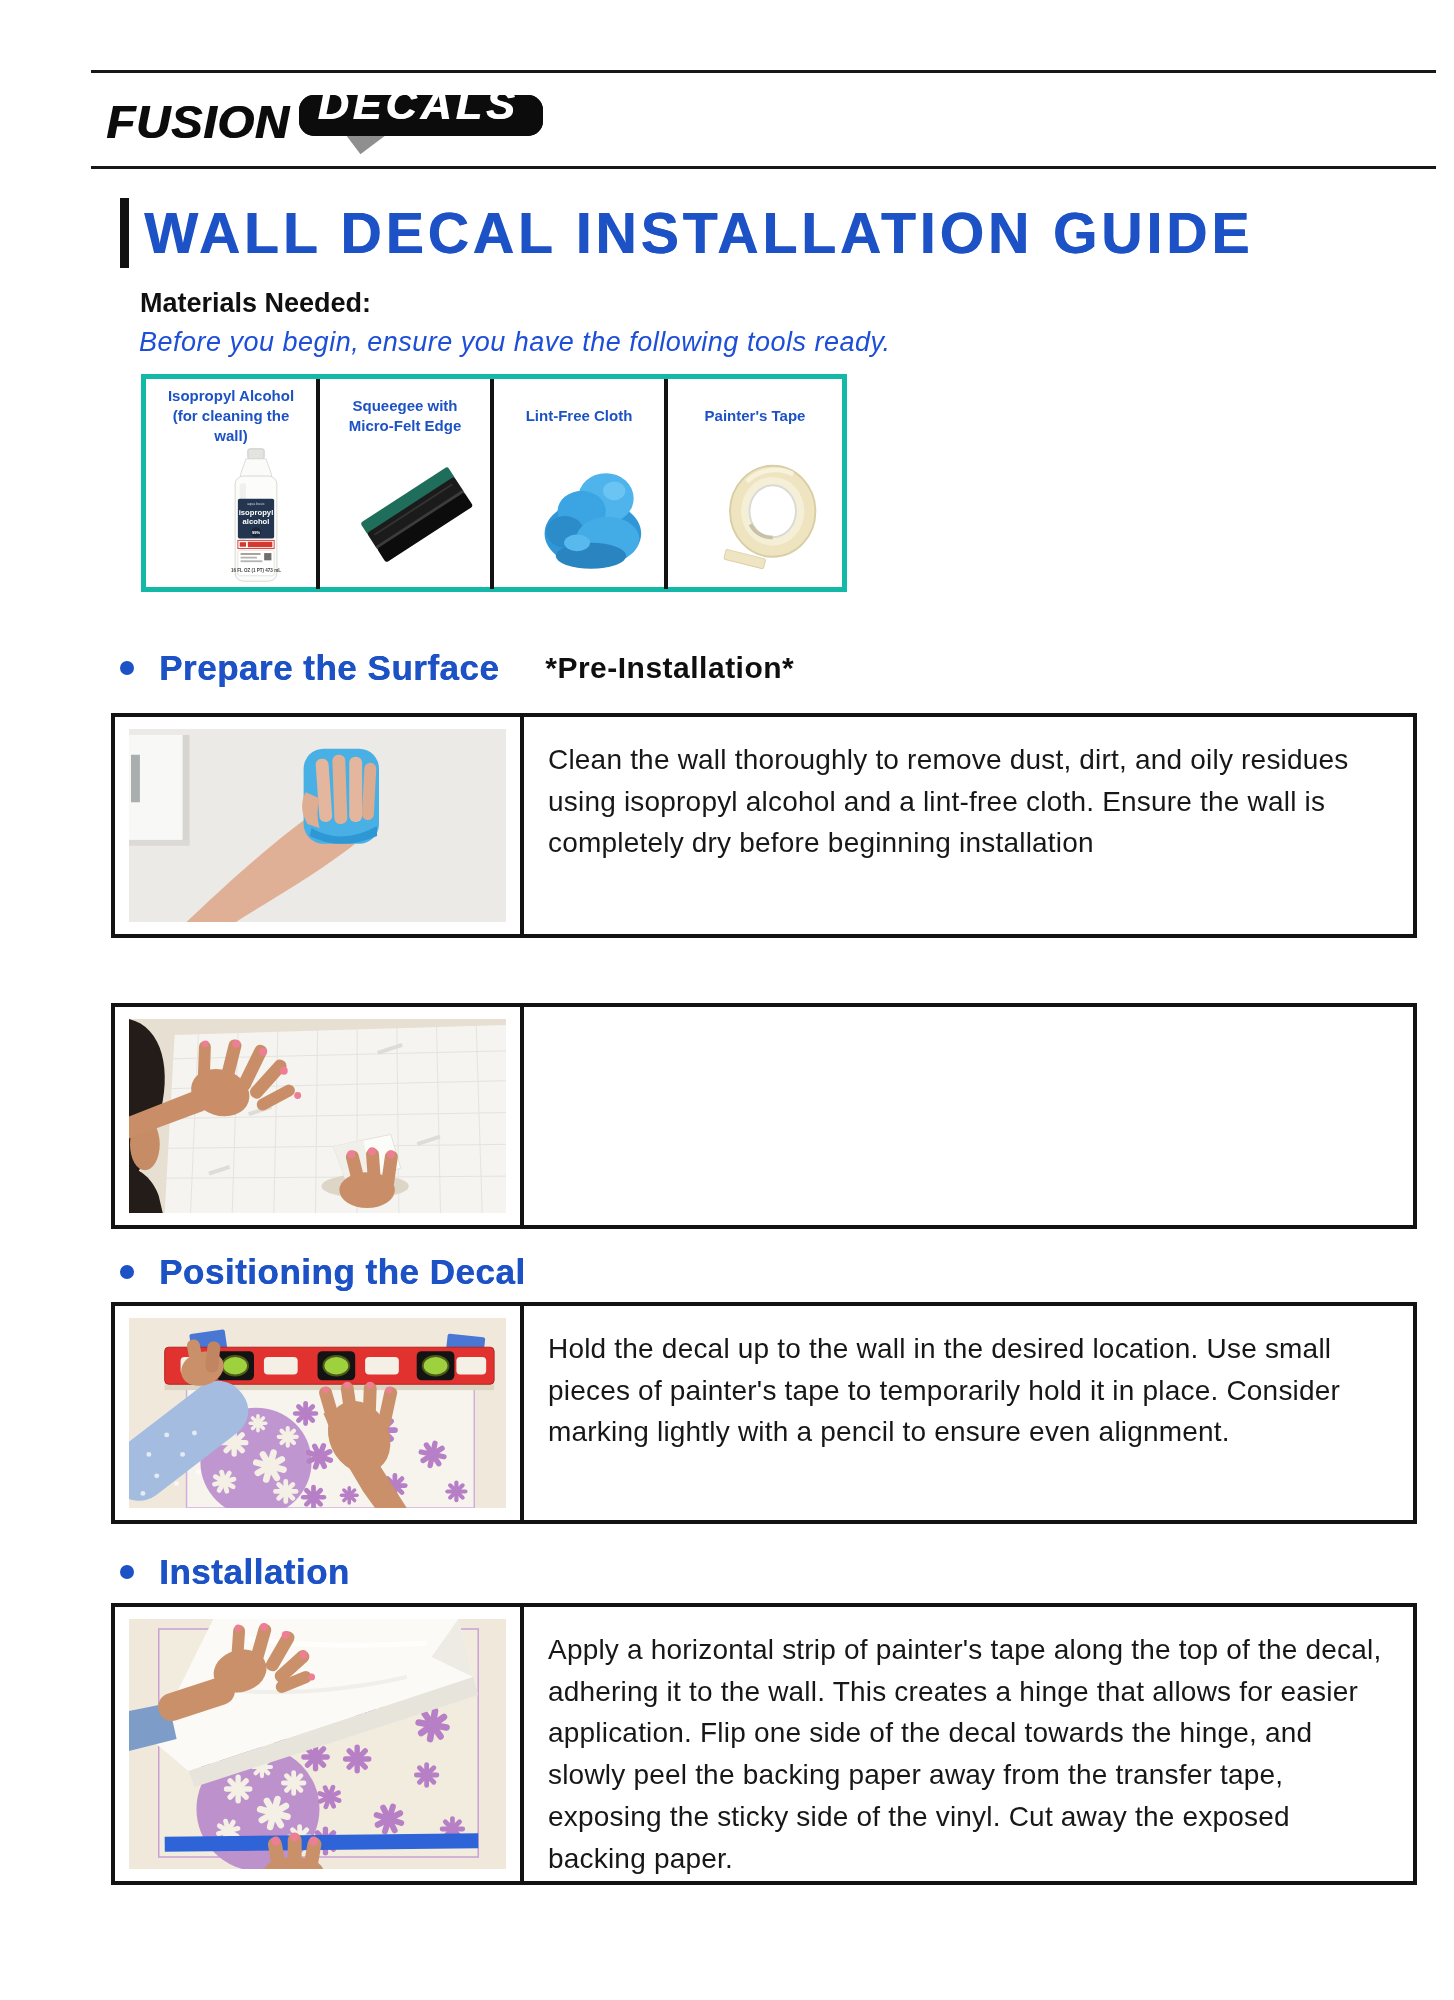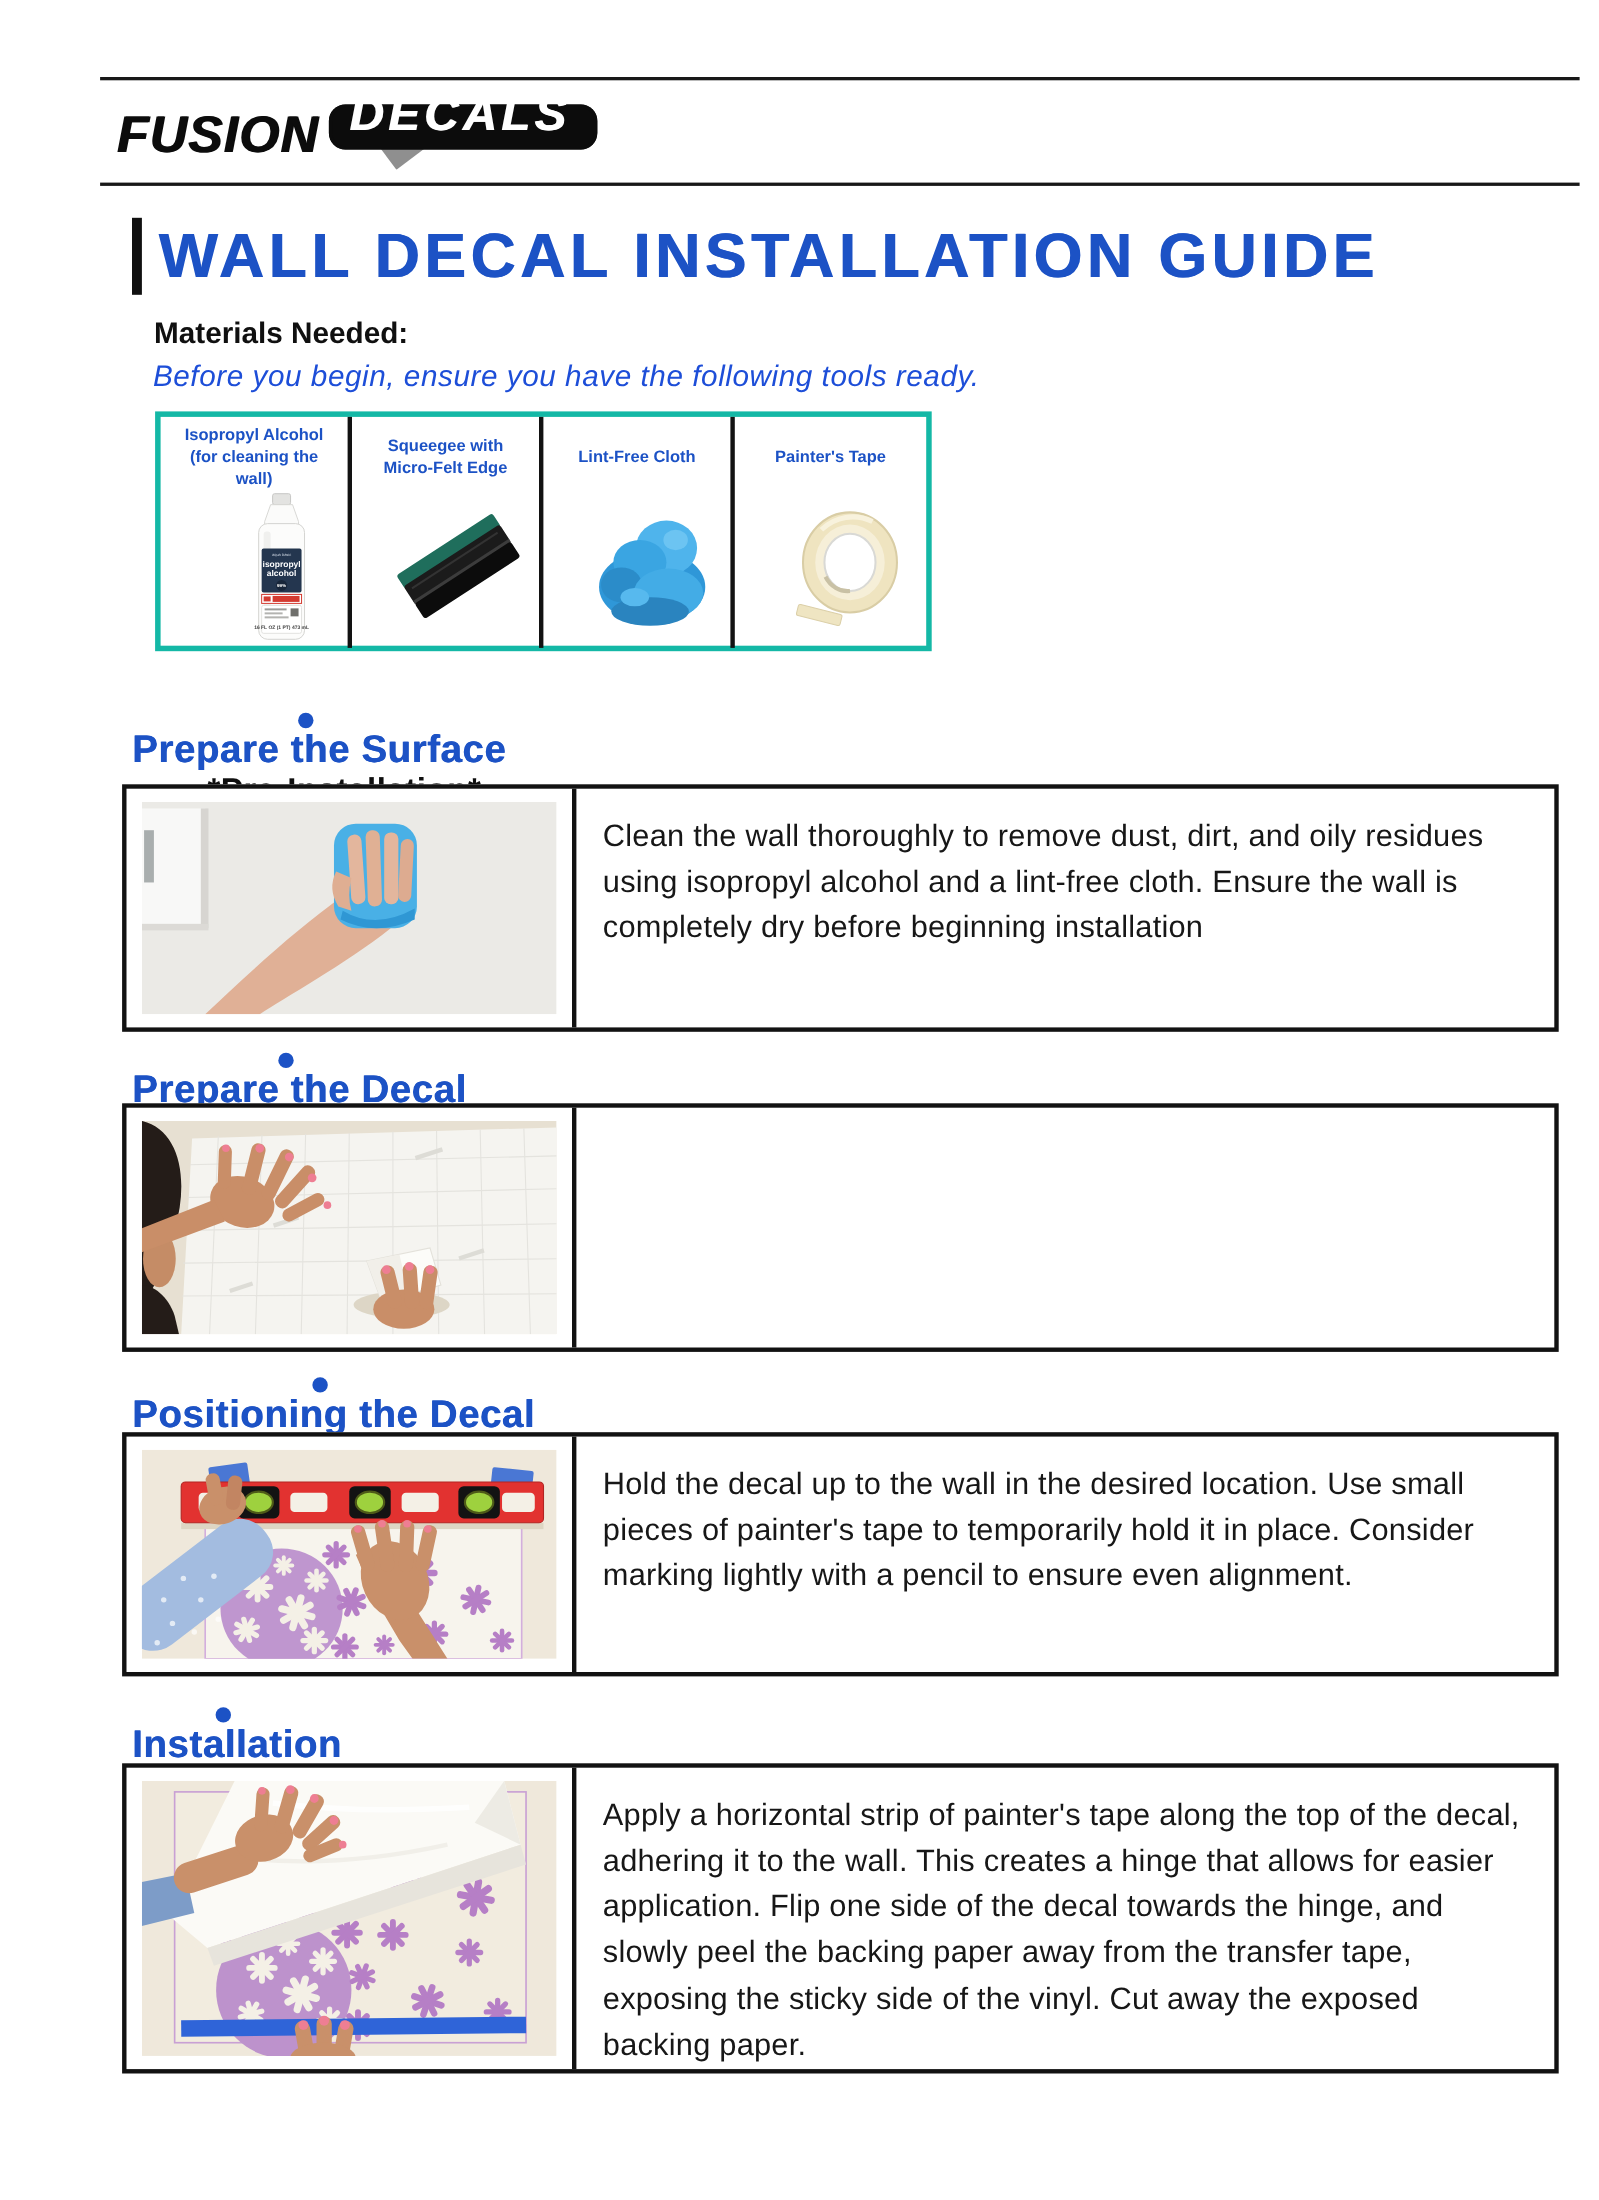--- a/index.html
+++ b/index.html
@@ -34,21 +34,21 @@
         display:grid;grid-template-columns:repeat(4,1fr);background:#fff;box-sizing:border-box;}
   .mat-cell{border-right:4px solid #121212;display:flex;flex-direction:column;align-items:center;
         padding:6px 8px 6px;box-sizing:border-box;min-width:0;}
   .mat-cell:last-child{border-right:none;}
   .mat-label{color:#1c52c5;font-weight:bold;font-size:15px;text-align:center;line-height:1.32;
         min-height:62px;display:flex;align-items:center;justify-content:center;}
   .mat-icon{flex:1;width:100%;display:flex;align-items:center;justify-content:flex-end;}
   .mat-icon svg{max-width:100%;max-height:136px;}
 
   
-  .sec-head{position:absolute;left:84px;display:flex;align-items:center;flex-direction:column;}
+  .sec-head{position:absolute;left:84px;display:flex;align-items:center;}
   .dot{width:14px;height:14px;border-radius:50%;background:#1c52c5;margin-right:25px;flex:0 0 auto;}
   .sec-title{font-size:35px;font-weight:bold;color:#1c52c5;letter-spacing:0.5px;text-shadow:0.5px 0 0 #1c52c5;}
   .sec-note{font-size:30px;font-weight:bold;color:#0f0f0f;margin-left:46px;letter-spacing:0.5px;}
   .head1{top:648px;} .head2{top:957px;} .head3{top:1252px;} .head4{top:1552px;}
 
   
   .sec-box{position:absolute;left:75px;width:1306px;border:4px solid #121212;background:#fff;
         display:flex;box-sizing:border-box;}
   .box1{top:713px;height:225px;} .box2{top:1003px;height:226px;}
   .box3{top:1302px;height:222px;} .box4{top:1603px;height:282px;}
@@ -181,24 +181,20 @@
         <rect x="222" y="28" width="13" height="66" rx="6" fill="#e3b69d"></rect>
         <rect x="236" y="34" width="12" height="58" rx="6" fill="#ddab90" transform="rotate(3 242 63)"></rect>
         <path d="M180 96 Q 170 80 178 64 L 192 70 Q 188 86 192 100 Z" fill="#dfae92"></path>
       </svg>
     </div>
     <div class="text-cell">
       <div class="body-text">Clean the wall thoroughly to remove dust, dirt, and oily residues using isopropyl alcohol and a lint-free cloth. Ensure the wall is completely dry before beginning installation</div>
     </div>
   </div>
 
-  <div class="sec-head head2">
-    <span class="dot"></span>
-    <span class="sec-title">Prepare the Decal</span>
-  </div>
   <div class="sec-box box2">
     <div class="photo-cell">
       <svg viewBox="0 0 380 195" preserveAspectRatio="none">
         <rect width="380" height="195" fill="#e7e0d2"></rect>
         <polygon points="46,16 380,6 380,195 36,195" fill="#f5f4f0"></polygon>
         <g stroke="#e4e3de" stroke-width="1">
           <line x1="70" y1="14" x2="62" y2="195"></line>
             <line x1="110" y1="13" x2="104" y2="195"></line>
           <line x1="150" y1="12" x2="146" y2="195"></line>
             <line x1="190" y1="11" x2="188" y2="195"></line>

